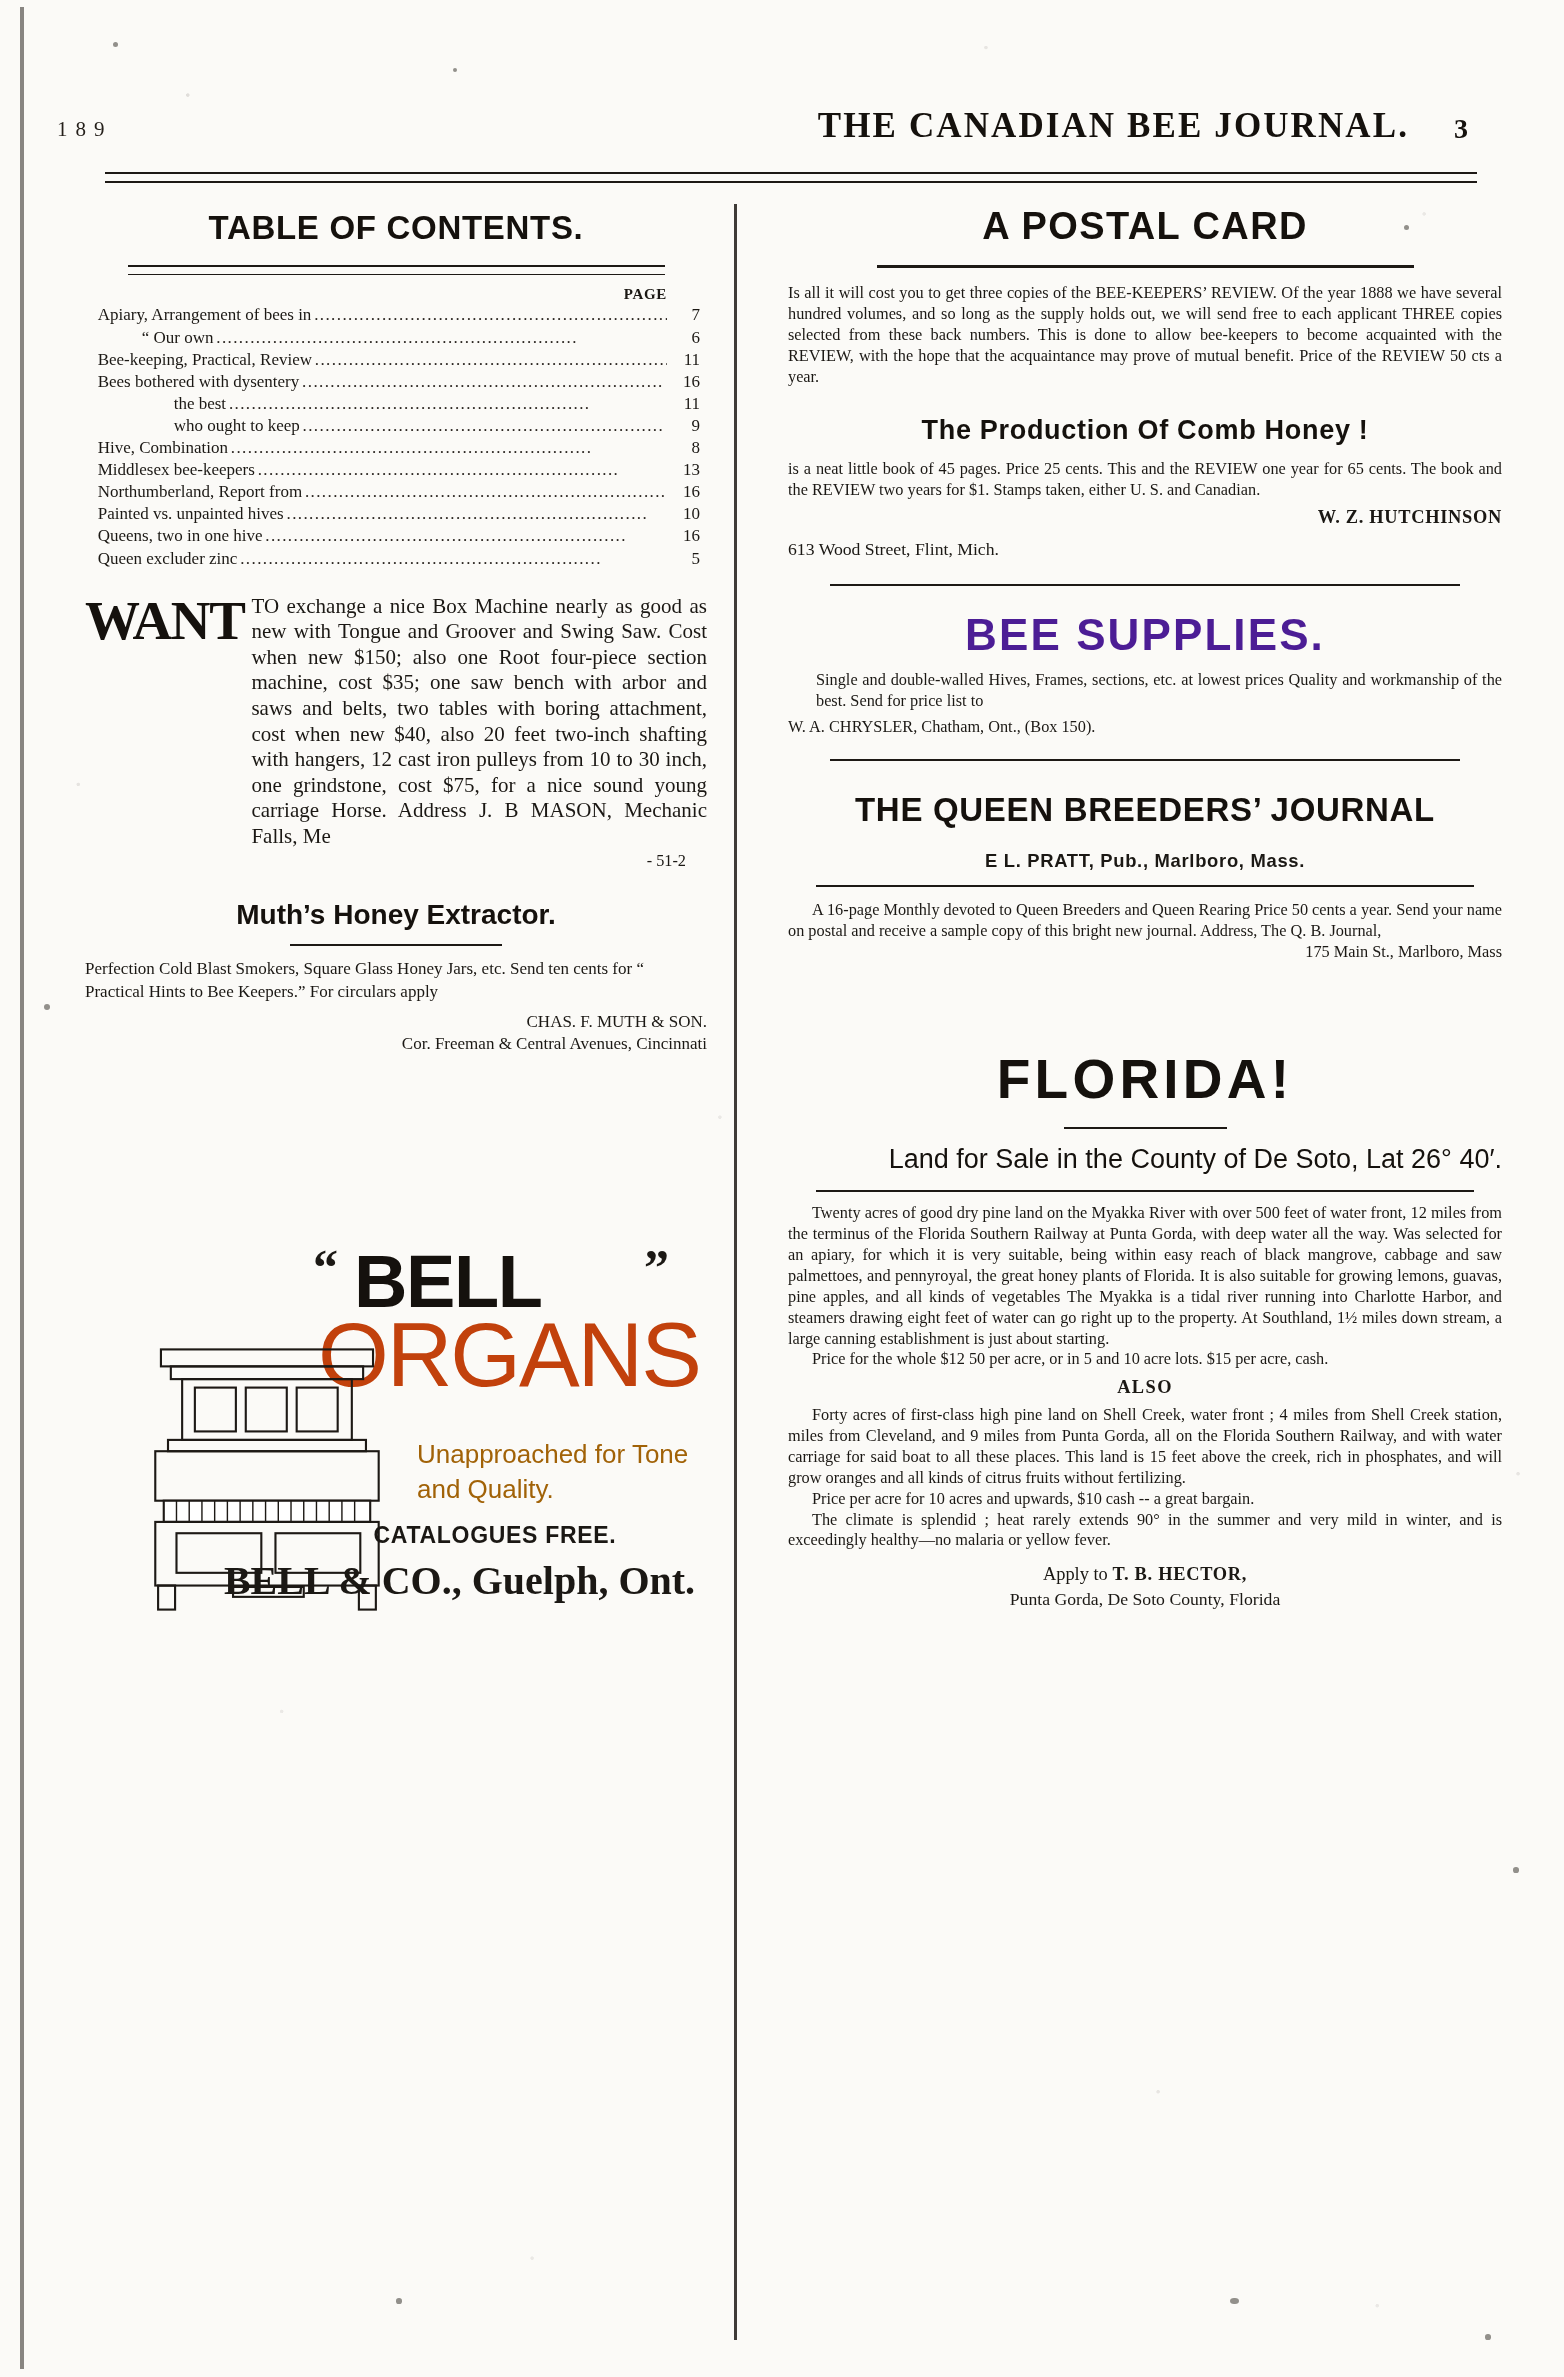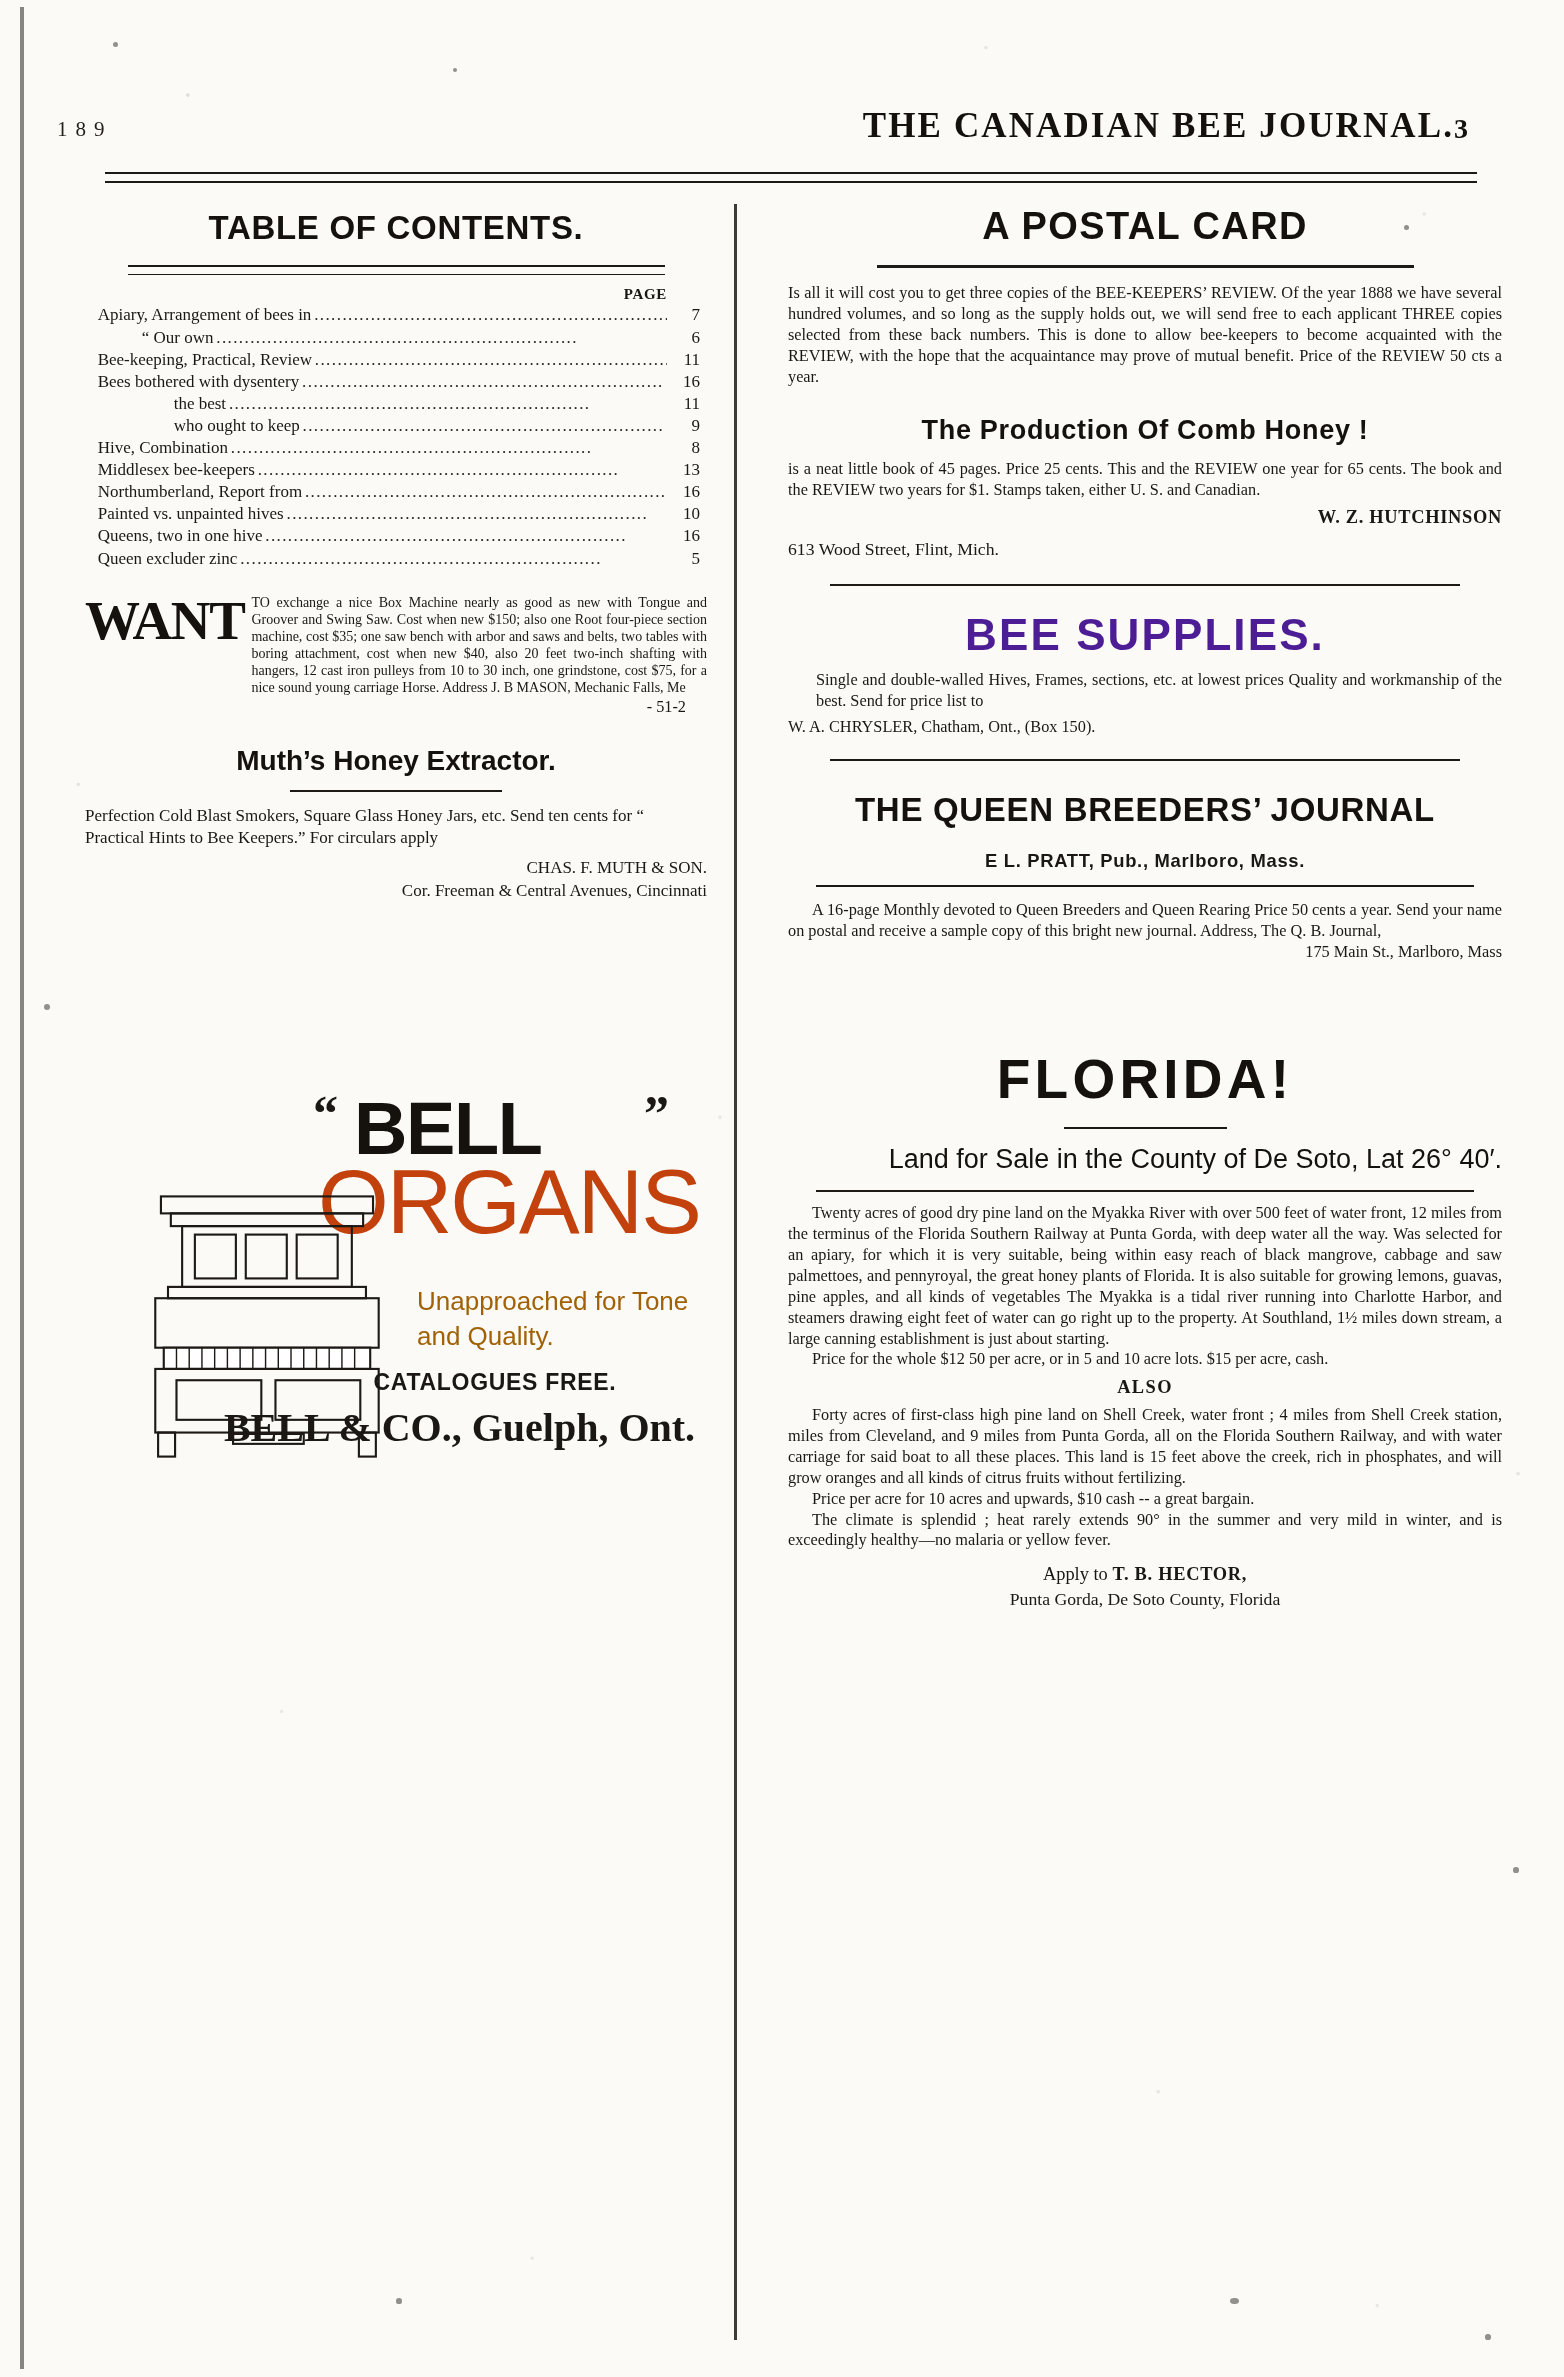--- a/index.html
+++ b/index.html
@@ -31,21 +31,21 @@
       radial-gradient(circle at 88% 97%, rgba(60,50,40,.10) 0 1.4px, transparent 2.1px);
     opacity:.85;
   }
   .edge-left{
     position:absolute;left:20px;top:7px;width:4.2px;height:2362px;
     background:#2a2520;opacity:.55;
   }
   
   .masthead{
     position:absolute;left:57px;top:106px;width:1421px;
-    display:flex;align-items:flex-end;justify-content:space-between;
+    display:flex;align-items:flex-end;justify-content:space-between;gap:45px;
   }
   .folio-left{
     font-family:"Liberation Serif",serif;font-size:21px;letter-spacing:1.4px;
     color:#241f1a;padding-bottom:4.2px;
   }
   .masthead-title{
     font-family:"Liberation Serif",serif;
     font-size:35px;font-weight:700;letter-spacing:2.1px;
     color:#15110d;
     text-align:right;flex:1;
@@ -97,21 +97,21 @@
   .hr-thin{height:2.1px;background:#1d1915;margin:15.6px 28px;}
   .hr-short{height:2.1px;background:#1d1915;width:212px;margin:12.7px auto;}
 
   
   .want-block{margin-top:24px;display:flex;gap:7px;align-items:flex-start;}
   .want-word{
     font-family:"Liberation Serif",serif;
     font-size:55px;font-weight:700;letter-spacing:-1.4px;line-height:.92;
     color:#15110d;white-space:nowrap;padding-top:2.8px;
   }
-  .want-text{font-size:14px;line-height:1.22;text-align:justify;}
+  .want-text{font-size:21px;line-height:1.22;text-align:justify;}
   .want-tail{font-size:16.3px;line-height:1.22;text-align:justify;margin-top:1.4px;}
 
   
   .muth-head{
     font-family:"Liberation Sans",sans-serif;
     font-size:28px;font-weight:700;text-align:center;letter-spacing:0px;
     margin:28px 0 7px 0;color:#15110d;
   }
   .muth-body{font-size:17px;line-height:1.3;text-align:left;}
   .center{text-align:right;}

